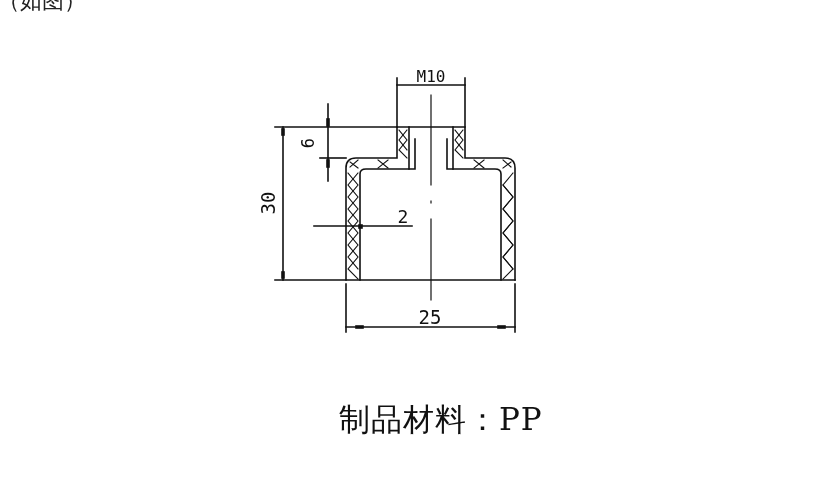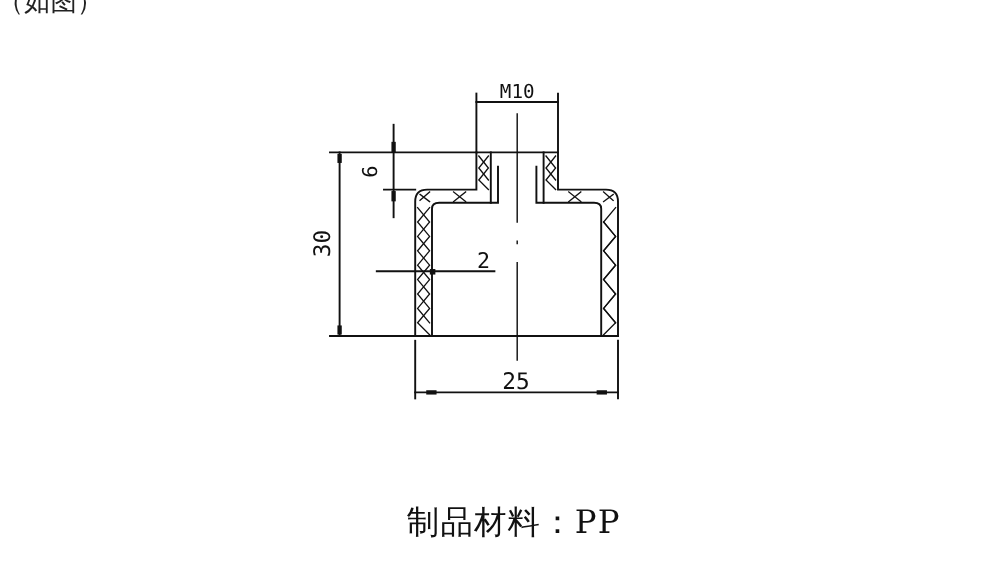--- a/index.html
+++ b/index.html
@@ -1,19 +1,19 @@
 <!DOCTYPE html>
 <html><head>
 <meta charset="utf-8">
 <style>
   html, body { margin: 0; padding: 0; background: #ffffff; }
   body { width: 819px; height: 482px; position: relative; overflow: hidden; font-family: "DejaVu Serif", serif; }
   .caption-top { position: absolute; left: -2px; top: -14px; font-size: 22px; color: #222; font-family: "DejaVu Serif", serif; white-space: nowrap; }
   .drawing { position: absolute; left: 0; top: 0; }
-  .material { position: absolute; left: 339px; top: 417px; font-size: 27px; color: #111; font-family: "DejaVu Serif", "Liberation Serif", serif; white-space: nowrap; letter-spacing: 1px; }
+  .material { position: absolute; left: 339px; top: 399px; font-size: 31px; color: #111; font-family: "DejaVu Serif", "Liberation Serif", serif; white-space: nowrap; letter-spacing: 1px; }
   .dimtext { font-family: "DejaVu Sans Mono", "Liberation Mono", monospace; fill: #111; }
 </style>
 </head>
 <body>
 
 <div class="caption-top">（如图）</div>
 
 <svg class="drawing" width="819" height="482" viewBox="0 0 819 482" xmlns="http://www.w3.org/2000/svg">
   <g stroke="#111" stroke-width="1.6" fill="none" stroke-linecap="square">
 

